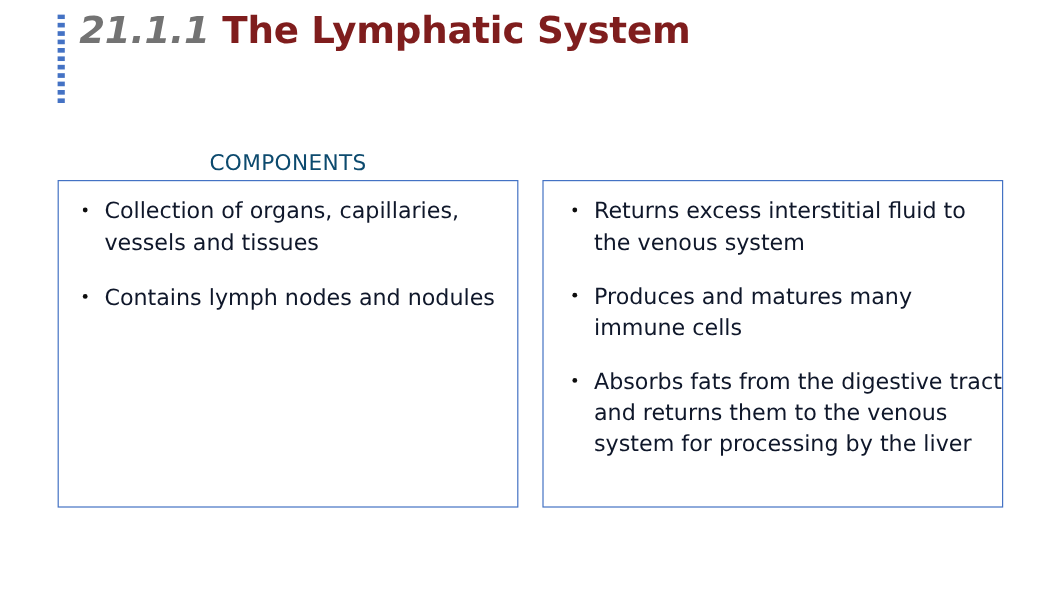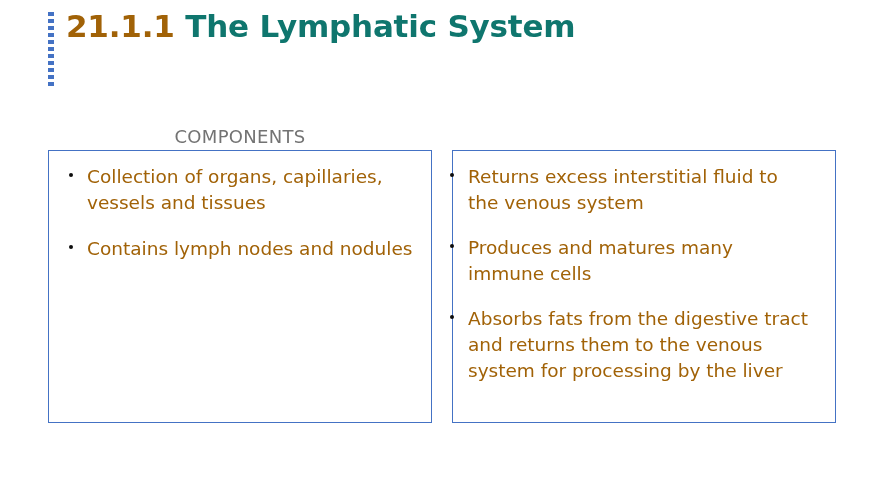--- a/index.html
+++ b/index.html
@@ -38,29 +38,29 @@
     top: 6px;
     width: 790px;
   }
   .title-line1, .title-line2 {
     font-size: 31px;
     font-weight: bold;
     line-height: 40px;
     letter-spacing: -0.2px;
     white-space: nowrap;
   }
-  .t-black { color: #a16207; }
-  .t-blue  { color: #0f766e; text-align: center; }
+  .t-black { color: #737373; font-style: italic; }
+  .t-blue  { color: #7f1d1d; text-align: center; }
 
   
   .col-head {
     position: absolute;
     top: 126px;
     font-size: 18px;
-    color: #737373;
+    color: #0c4a6e;
     text-align: center;
     letter-spacing: 0.3px;
   }
   .col-head.left  { left: 48px;  width: 384px; }
   .col-head.right { left: 452px; width: 384px; }
 
   
   .box {
     position: absolute;
     top: 150px;
@@ -74,29 +74,29 @@
 
   .bullets {
     position: absolute;
     top: 150px;
     padding: 14px 8px 0 10px;
     box-sizing: border-box;
     height: 300px;
     overflow: visible;
   }
   .bullets.left  { left: 48px;  width: 384px; }
-  .bullets.right { left: 429px; width: 390px; }
+  .bullets.right { left: 456px; width: 390px; }
 
   .bullet {
     position: relative;
     padding-left: 29px;
     margin-bottom: 20px;
     font-size: 18.5px;
     line-height: 26px;
-    color: #a16207;
+    color: #0f172a;
   }
   .bullets.right .bullet { margin-bottom: 19px; }
   .bullet:last-child { margin-bottom: 0; }
 
   .bullet .dot {
     position: absolute;
     left: 11px;
     top: 9px;
     width: 4px;
     height: 4px;

